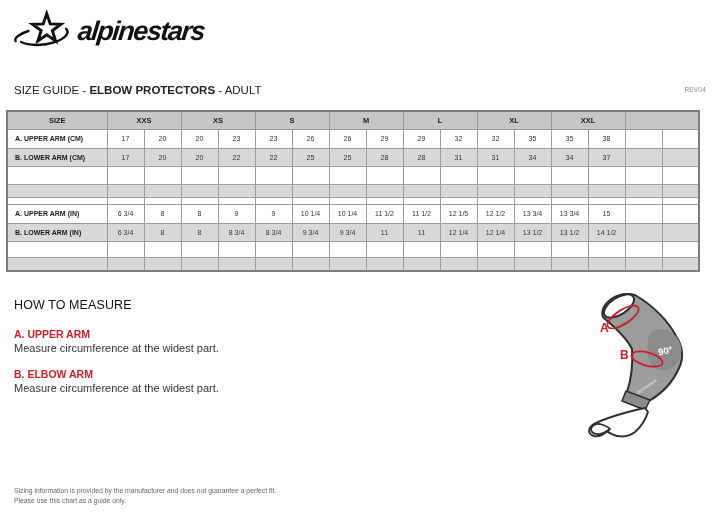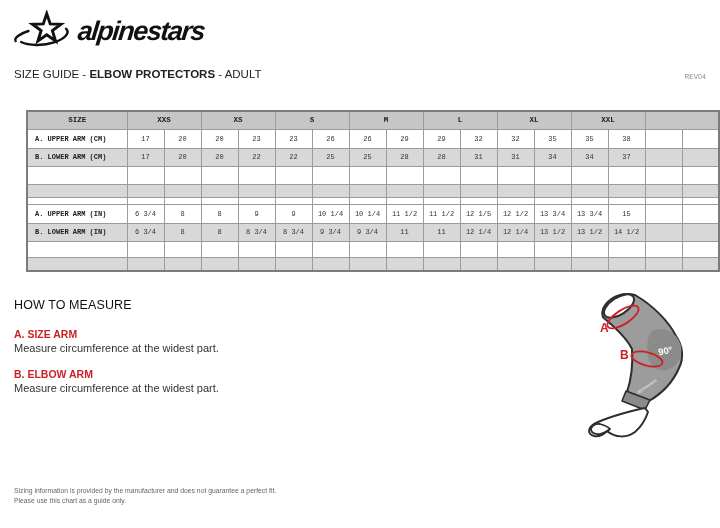--- a/index.html
+++ b/index.html
@@ -5,27 +5,27 @@
   * { margin:0; padding:0; box-sizing:border-box; }
   html,body { background:#fff; }
   body { font-family:"Liberation Sans", sans-serif; }
   .page { position:relative; width:720px; height:528px; background:#fff; overflow:hidden; }
 
   
   .logo { position:absolute; left:12px; top:10px; display:flex; align-items:center; }
   .logo-text { font-size:27px; font-weight:bold; font-style:italic; letter-spacing:-1.5px; color:#111; transform:skewX(-6deg); margin-left:2px; }
 
   
-  .title-row { position:absolute; left:14px; top:68px; width:692px; display:flex; justify-content:space-between; align-items:flex-end; }
+  .title-row { position:absolute; left:14px; top:84px; width:692px; display:flex; justify-content:space-between; align-items:flex-start; }
   .page-title { font-size:11.5px; color:#222; letter-spacing:0; }
   .page-title .bold { font-weight:bold; }
   .rev { font-size:6.5px; color:#888; margin-top:2px; letter-spacing:0.2px; }
 
   
-  .size-table-wrap { position:absolute; left:26px; top:110px;font-family:Liberation Mono, monospace; }
+  .size-table-wrap { position:absolute; left:6px; top:110px; }
   table { border-collapse:collapse; table-layout:fixed; border:2px solid #7c7c7c; }
   col.c-label { width:100px; }
   col.c-val { width:37px; }
   th, td { border:1px solid #9b9b9b; padding:0; font-size:7px; color:#333; text-align:center; overflow:hidden; white-space:nowrap; }
   tr.thead th { background:#c6c6c6; font-size:7.5px; font-weight:bold; color:#1a1a1a; }
   td.lbl { font-weight:bold; text-align:left; padding-left:7px; color:#1a1a1a; }
   tr.gray td { background:#d8d8d8; }
   tr.white td { background:#ffffff; }
   tr.h18 { height:18px; } tr.h19 { height:19px; } tr.h16 { height:16px; }
   tr.h13 { height:13px; } tr.h14 { height:14px; } tr.h7 { height:7px; }
@@ -266,21 +266,21 @@
             <td></td>
             <td></td>
       </tr>
     </tbody>
       </table>
   </div>
 
   <div class="htm">
     <div class="htm-heading">HOW TO MEASURE</div>
     <div class="measure-item">
-      <div class="measure-label">A. SIZE ARM</div>
+      <div class="measure-label">A. UPPER ARM</div>
       <div class="measure-desc">Measure circumference at the widest part.</div>
     </div>
     <div class="measure-item">
       <div class="measure-label">B. ELBOW ARM</div>
       <div class="measure-desc">Measure circumference at the widest part.</div>
     </div>
   </div>
 
   <div class="diagram">
     <svg width="132" height="168" viewBox="0 0 132 168">

